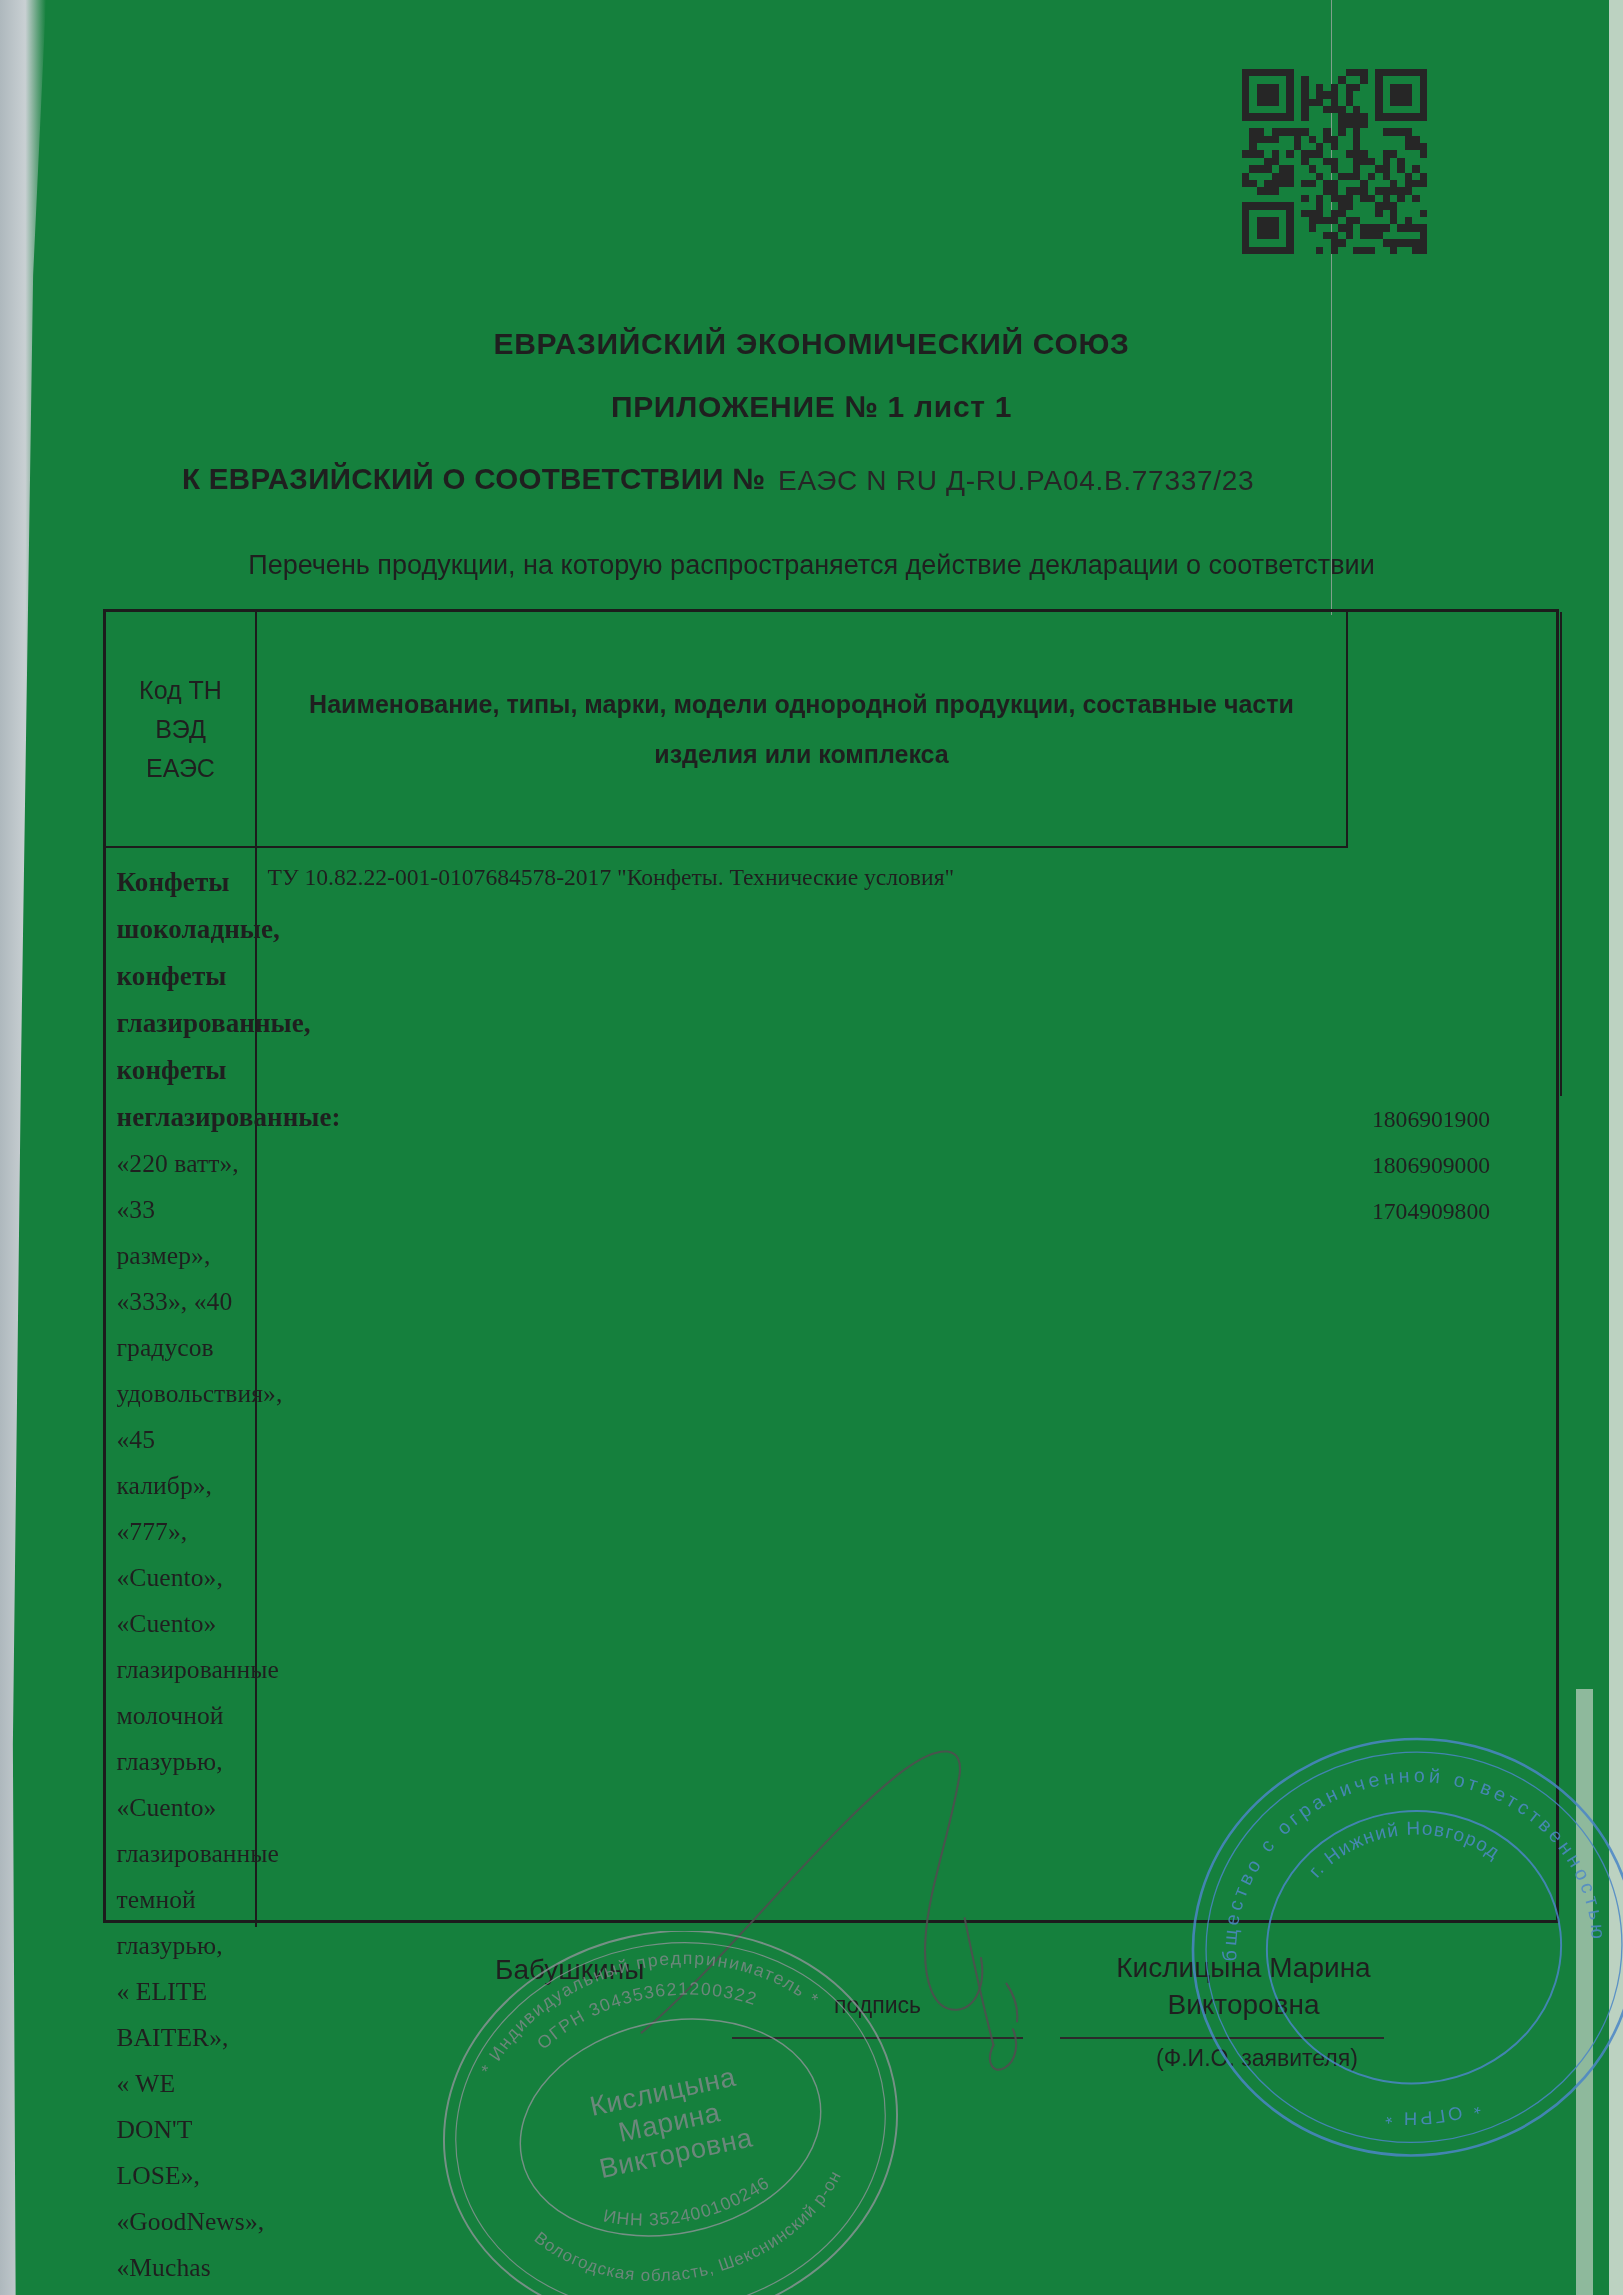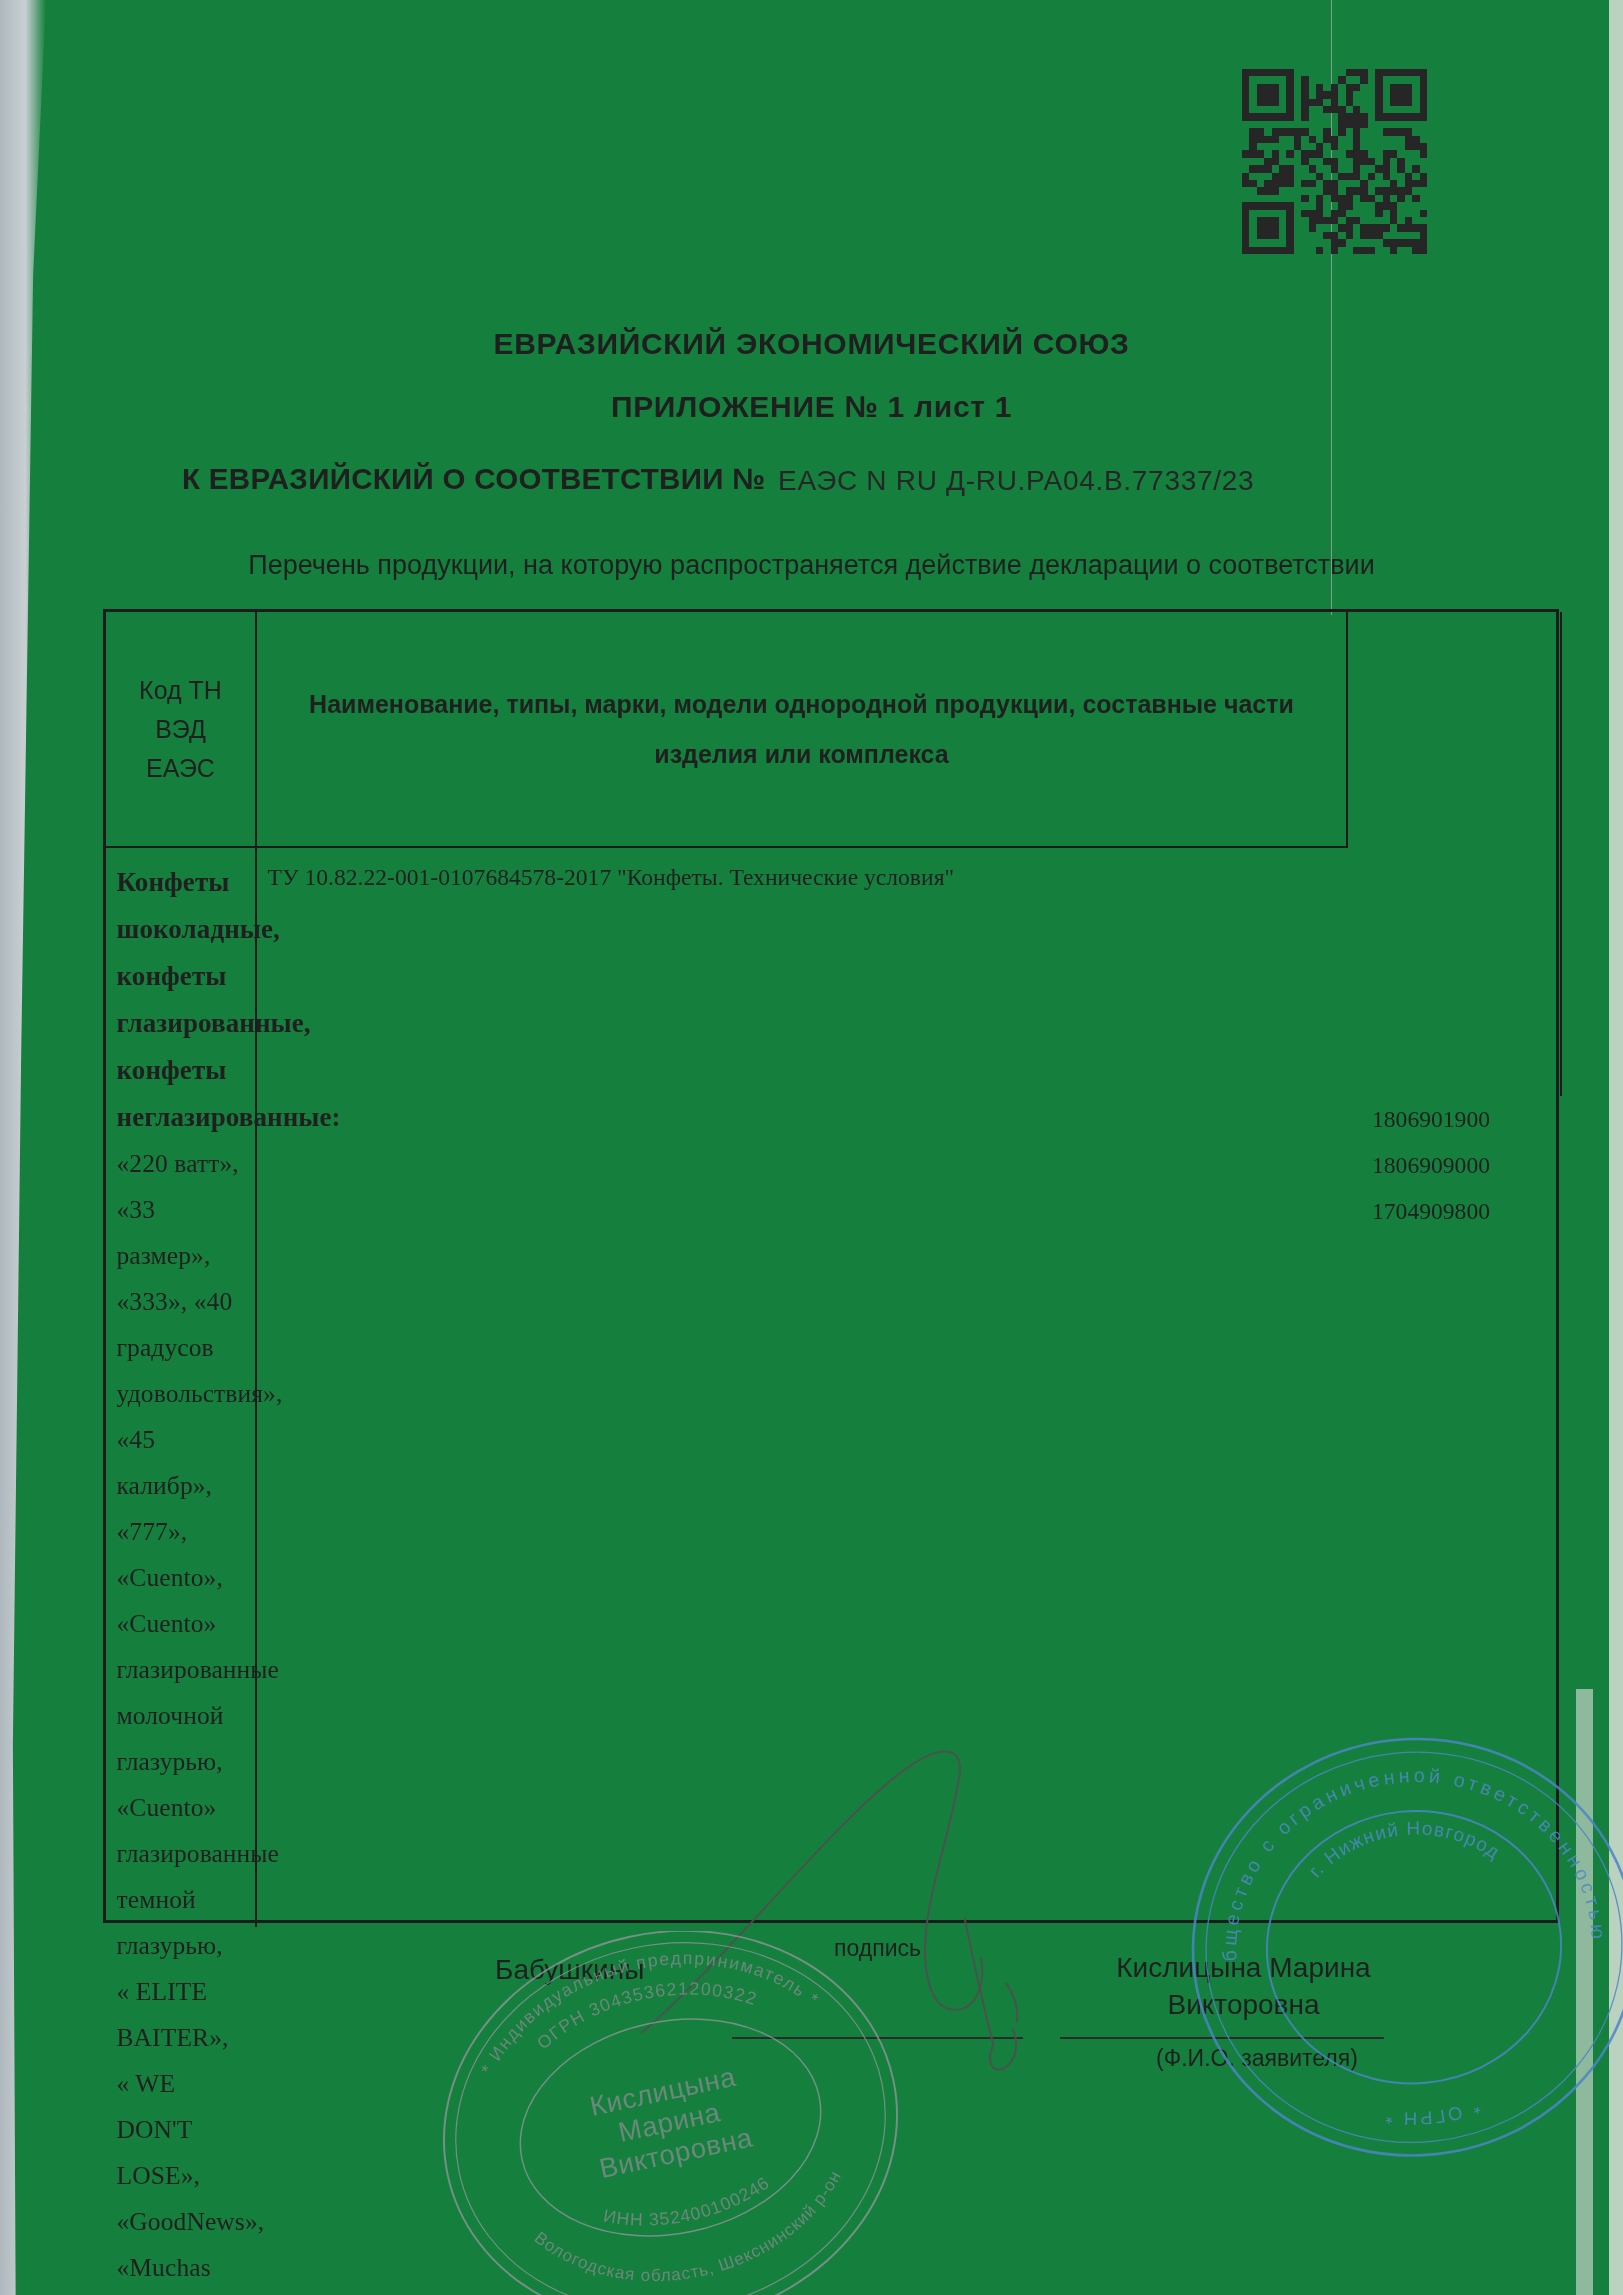--- a/index.html
+++ b/index.html
@@ -39,21 +39,21 @@
   .prod .lead{font-weight:bold;font-size:27px;}
   .docref{padding:10.5px 5.2px 0 10.5px;font-family:"Liberation Serif",serif;font-size:23.6px;line-height:36px;}
   
   .applicant{position:absolute;left:495px;top:1954px;font-size:28px;}
   .fio-name{position:absolute;left:1060px;top:1949px;width:367px;text-align:center;
             font-size:28px;line-height:37px;white-space:pre-line;}
   .sig-line{position:absolute;top:2037px;height:0;border-top:2px solid #2b2b2b;}
   .sig-line.l1{left:732px;width:291px;}
   .sig-line.l2{left:1060px;width:324px;}
   .under-label{position:absolute;font-size:23px;text-align:center;}
-  .u-sign{left:766px;top:1935px;width:223px;}
+  .u-sign{left:766px;top:1992px;width:223px;}
   .u-fio{left:1113px;top:2045px;width:288px;}
   
   .sig-svg{position:absolute;left:622px;top:1702px;width:497px;height:380px;}
   .stamp-gray{position:absolute;left:389px;top:1931px;width:563px;height:393px;opacity:.78;}
   .stamp-blue{position:absolute;left:1185px;top:1728px;width:458px;height:445px;opacity:.85;}
   .stamp-gray text,.stamp-blue text{font-family:"Liberation Sans",sans-serif;}
 </style>
 </head>
 <body>
 

